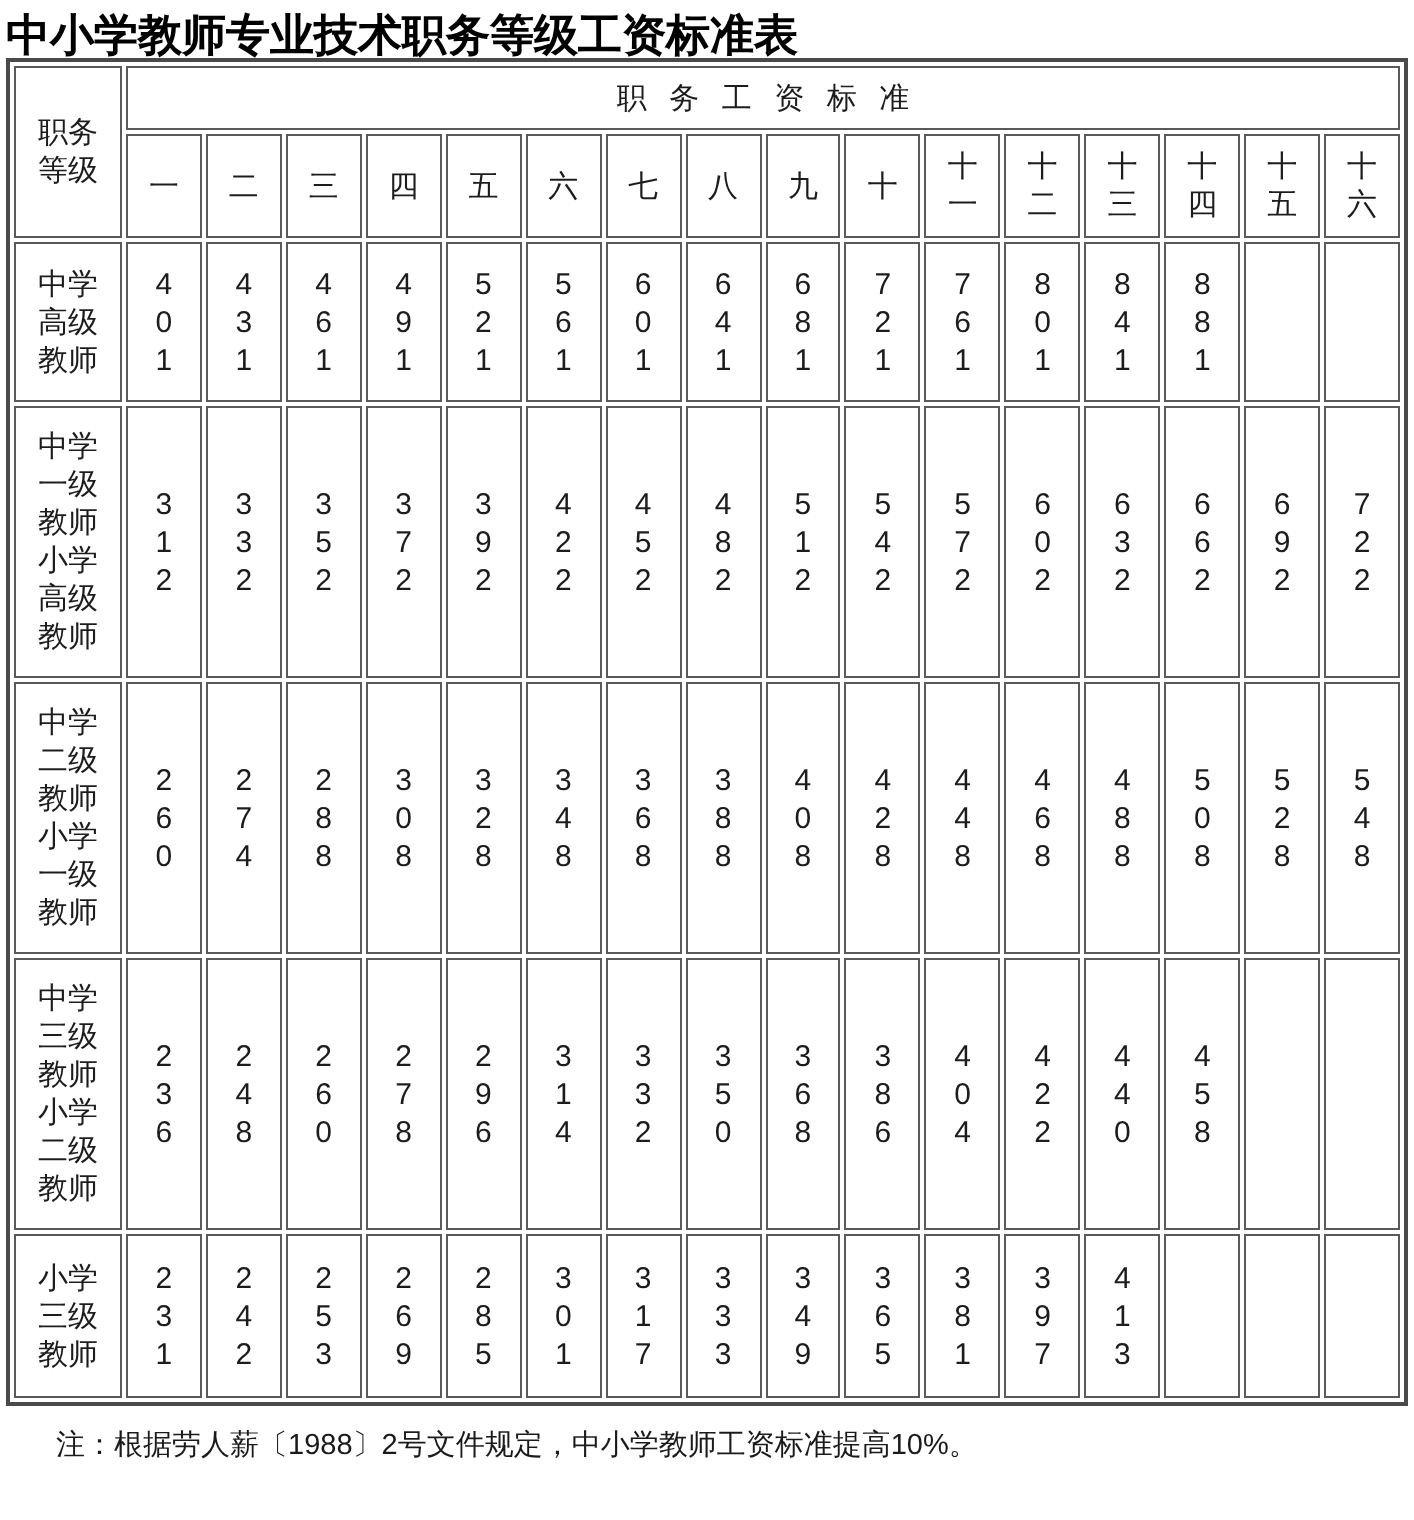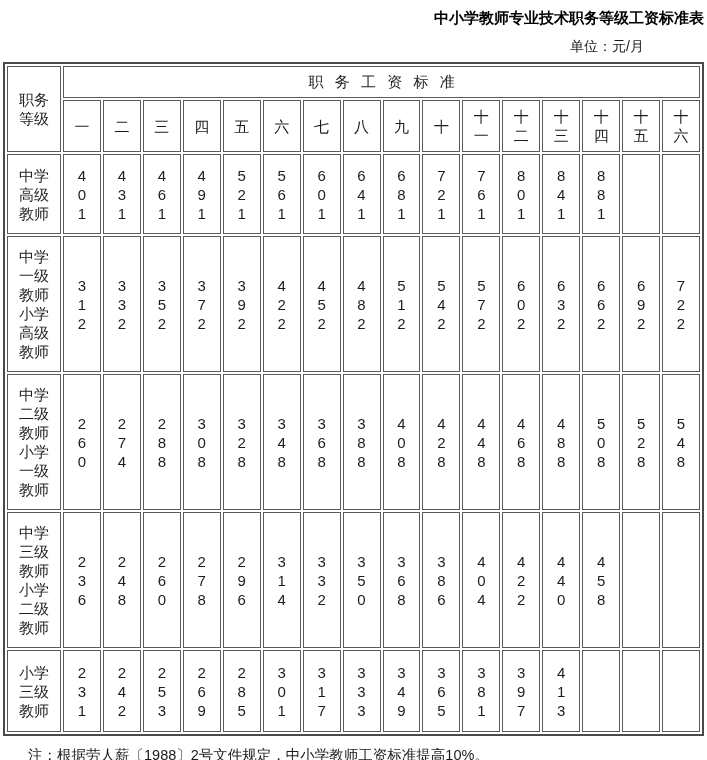--- a/index.html
+++ b/index.html
@@ -8,22 +8,22 @@
     background: #ffffff;
     font-family: "Liberation Sans", "DejaVu Sans", sans-serif;
     color: #1a1a1a;
     width: 707px;
   }
   .page {
     width: 701px;
     padding: 0 3px;
   }
   .title {
-    text-align: right;
-    font-size: 15px;
+    text-align: left;
+    font-size: 22px;
     font-weight: bold;
     color: #000000;
     padding-top: 7px;
     line-height: 22px;
   }
   .unit-line {
     text-align: right;
     font-size: 14px;
     padding: 9px 60px 6px 0;
     color: #1a1a1a;
@@ -62,21 +62,20 @@
     font-size: 14.5px;
     padding: 10px 0 0 25px;
     color: #1a1a1a;
   }
 </style>
 </head>
 <body>
 
 <div class="page">
   <div class="title">中小学教师专业技术职务等级工资标准表</div>
-  <div class="unit-line">单位：元/月</div>
 
   <table class="salary-table">
     <colgroup>
       <col class="c-label">
       <col>
         <col>
         <col>
         <col>
         <col>
         <col>

